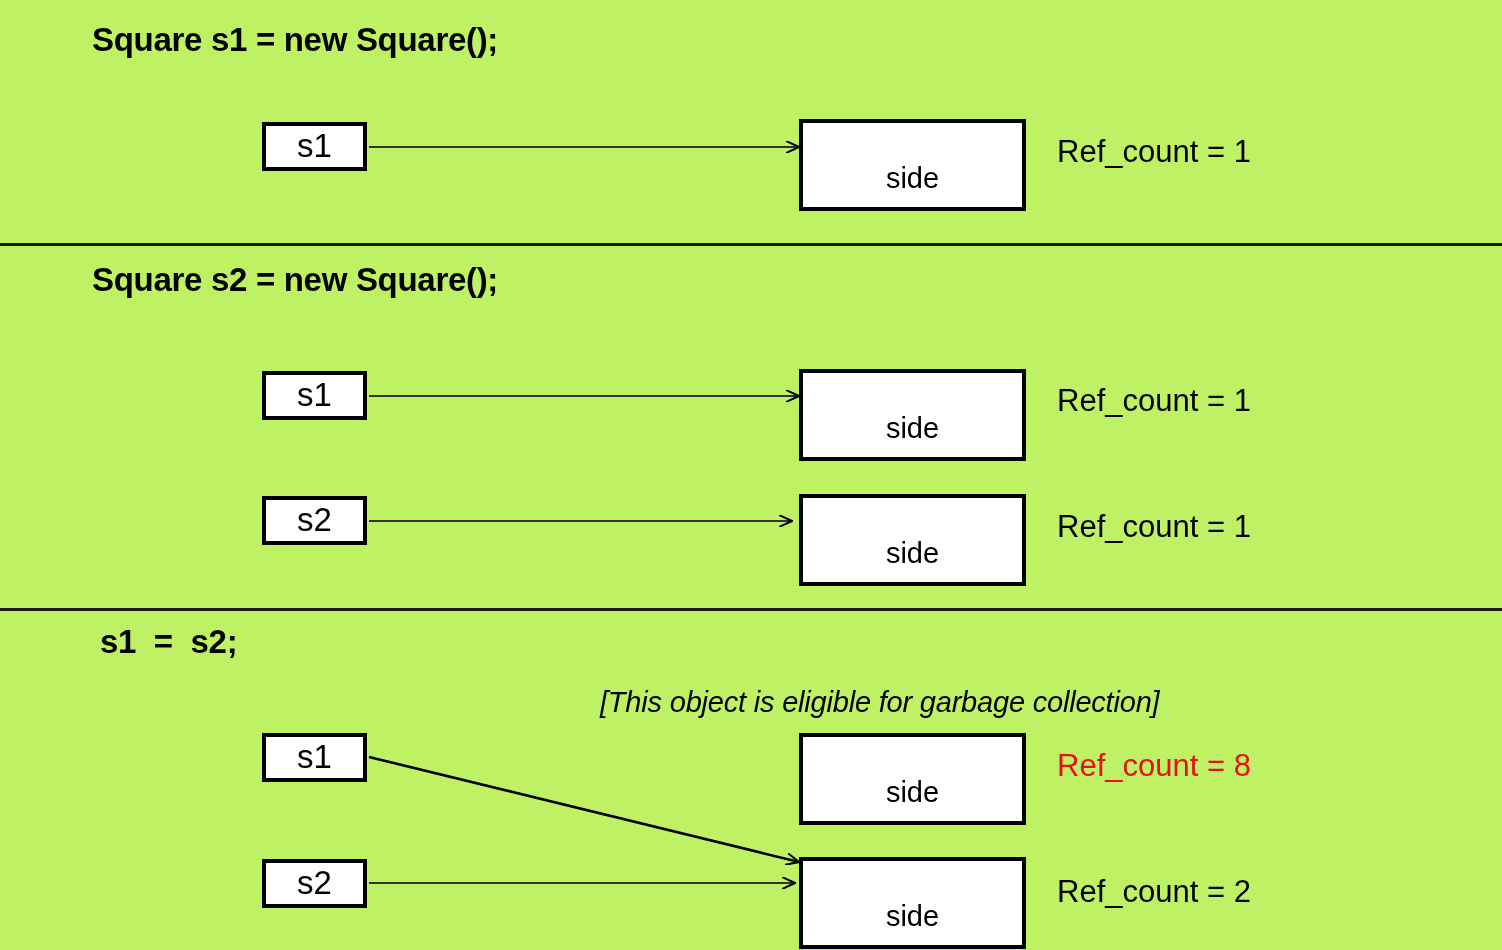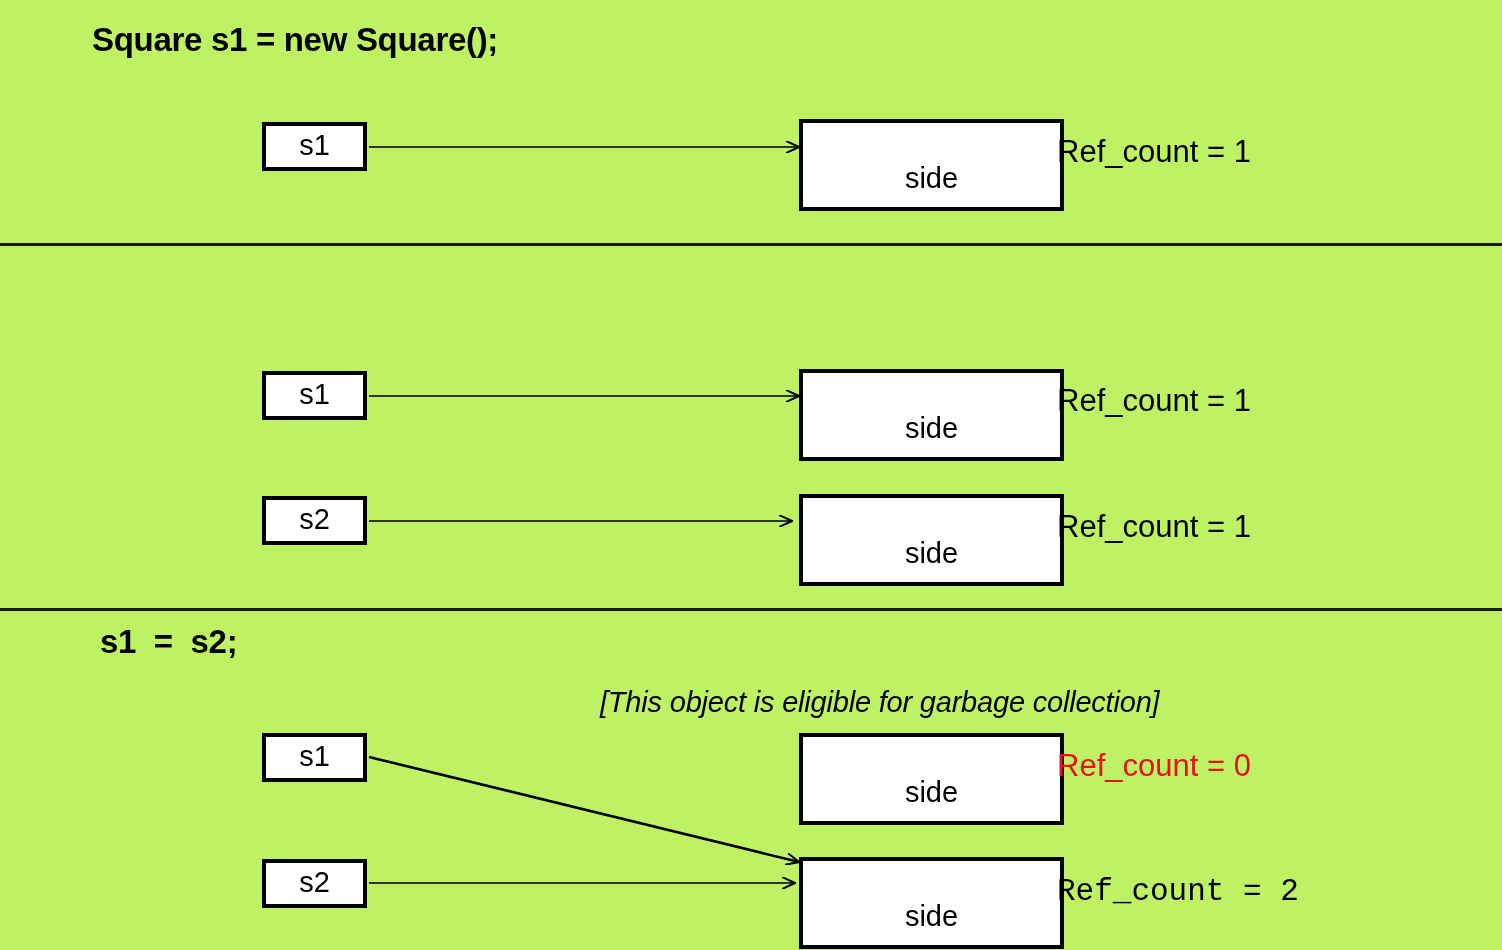--- a/index.html
+++ b/index.html
@@ -45,31 +45,31 @@
     width: 105px;
     height: 49px;
     box-sizing: border-box;
     border: 4px solid #000000;
     background: #ffffff;
     display: flex;
     align-items: center;
     justify-content: center;
   }
   .var-box .var-label {
-    font-size: 29px;
+    font-size: 33px;
     line-height: 1;
     color: #000000;
     position: relative;
     top: -1px;
   }
 
   
   .obj-box {
     position: absolute;
-    width: 265px;
+    width: 227px;
     height: 92px;
     box-sizing: border-box;
     border: 4px solid #000000;
     background: #ffffff;
   }
   .obj-box .obj-label {
     position: absolute;
     left: 0;
     right: 0;
     bottom: 14px;
@@ -139,20 +139,21 @@
   </div>
 
   <div class="obj-box" style="left:799px; top:119px;">
     <span class="obj-label">side</span>
   </div>
 
   <div class="refcount" style="left:1057px; top:136px; color:#000000;">Ref_count = 1</div>
 
   <div class="divider" style="top:243px;"></div>
 
+  <div class="heading" style="left:92px; top:263px;">Square s2 = new Square();</div>
 
   <div class="var-box" style="left:262px; top:371px;">
     <span class="var-label">s1</span>
   </div>
 
   <div class="obj-box" style="left:799px; top:369px;">
     <span class="obj-label">side</span>
   </div>
 
   <div class="refcount" style="left:1057px; top:385px; color:#000000;">Ref_count = 1</div>
@@ -174,25 +175,25 @@
   <div class="gc-note" style="left:600px; top:688px;">[This object is eligible for garbage collection]</div>
 
   <div class="var-box" style="left:262px; top:733px;">
     <span class="var-label">s1</span>
   </div>
 
   <div class="obj-box" style="left:799px; top:733px;">
     <span class="obj-label">side</span>
   </div>
 
-  <div class="refcount" style="left:1057px; top:750px; color:#e8111b;">Ref_count = 0</div>
+  <div class="refcount" style="left:1057px; top:750px; color:#e8111b;">Ref_count = 8</div>
 
   <div class="var-box" style="left:262px; top:859px;">
     <span class="var-label">s2</span>
   </div>
 
   <div class="obj-box" style="left:799px; top:857px;">
     <span class="obj-label">side</span>
   </div>
 
-  <div class="refcount" style="left:1057px; top:876px; color:#000000;font-family:Liberation Mono, monospace;">Ref_count = 2</div>
+  <div class="refcount" style="left:1057px; top:876px; color:#000000;">Ref_count = 2</div>
 
 </div>
 
 </body></html>

